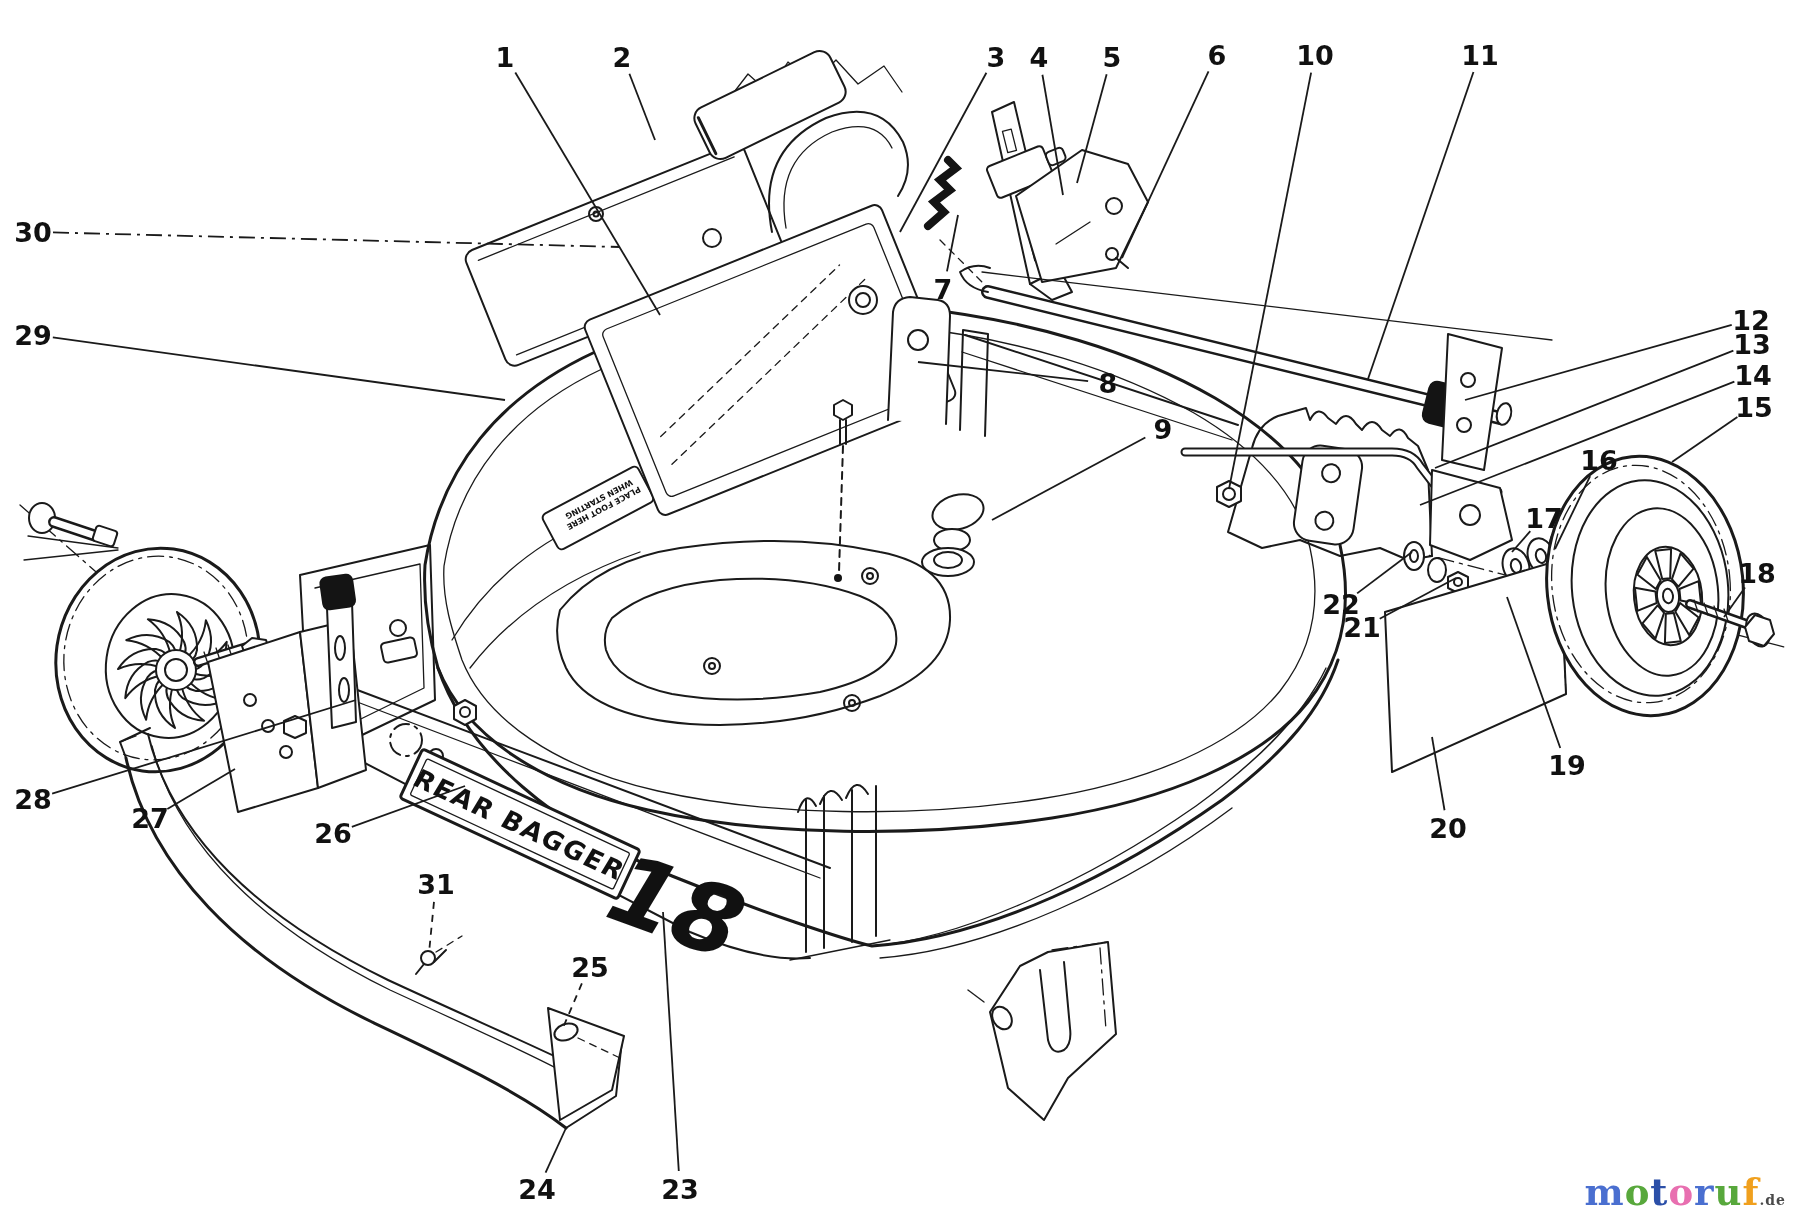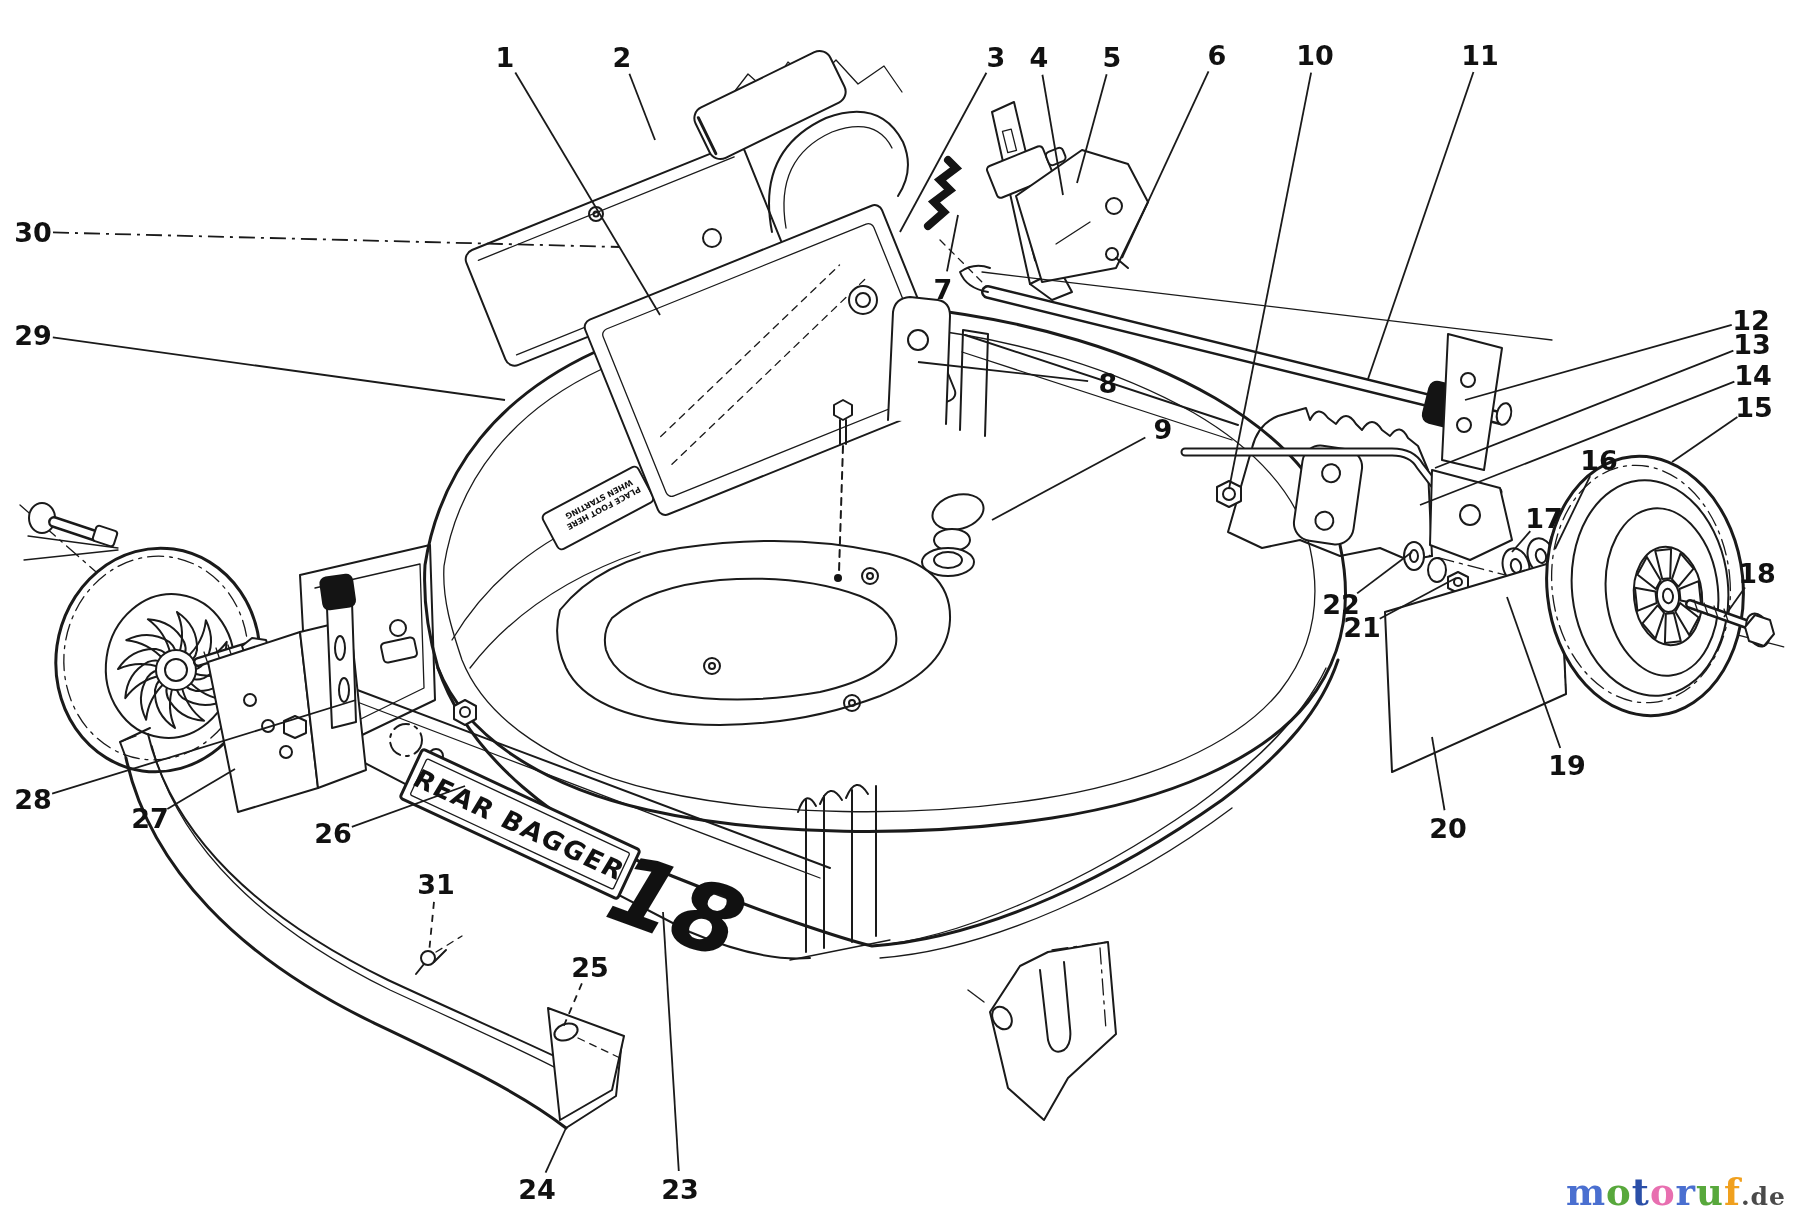--- a/index.html
+++ b/index.html
@@ -18,21 +18,21 @@
   .callout-num{font-family:"DejaVu Sans","Liberation Sans",sans-serif;font-weight:800;
                font-size:27px;fill:#111;text-anchor:middle;}
   .banner-text{font-family:"DejaVu Sans","Liberation Sans",sans-serif;font-weight:800;
                font-size:26px;fill:#111;letter-spacing:2px;text-anchor:middle;}
   .deck-size{font-family:"DejaVu Sans","Liberation Sans",sans-serif;font-weight:800;
              font-style:italic;font-size:96px;fill:#111;text-anchor:middle;}
   .decal-text{font-family:"DejaVu Sans","Liberation Sans",sans-serif;font-weight:600;
               font-size:8px;fill:#111;text-anchor:middle;}
   .watermark{position:absolute;right:14px;bottom:2px;font-family:"DejaVu Serif","Liberation Serif",serif;
              font-weight:700;font-size:37px;letter-spacing:1px;line-height:1;}
-  .watermark .tld{font-size:25px;font-weight:700;}
+  .watermark .tld{font-size:14px;font-weight:700;}
 </style>
 </head>
 <body>
 
 <div class="stage">
 <svg width="1800" height="1213" viewBox="0 0 1800 1213">
   <defs>
     <path id="blade" d="M 3 -16 Q 10 -38 1 -58 Q 22 -44 21 -20 Q 19 -8 8 -6 Z"></path>
     <path id="spoke" d="M -4 -12 L -8 -32 L 8 -32 L 4 -12 Z"></path>
   </defs>

